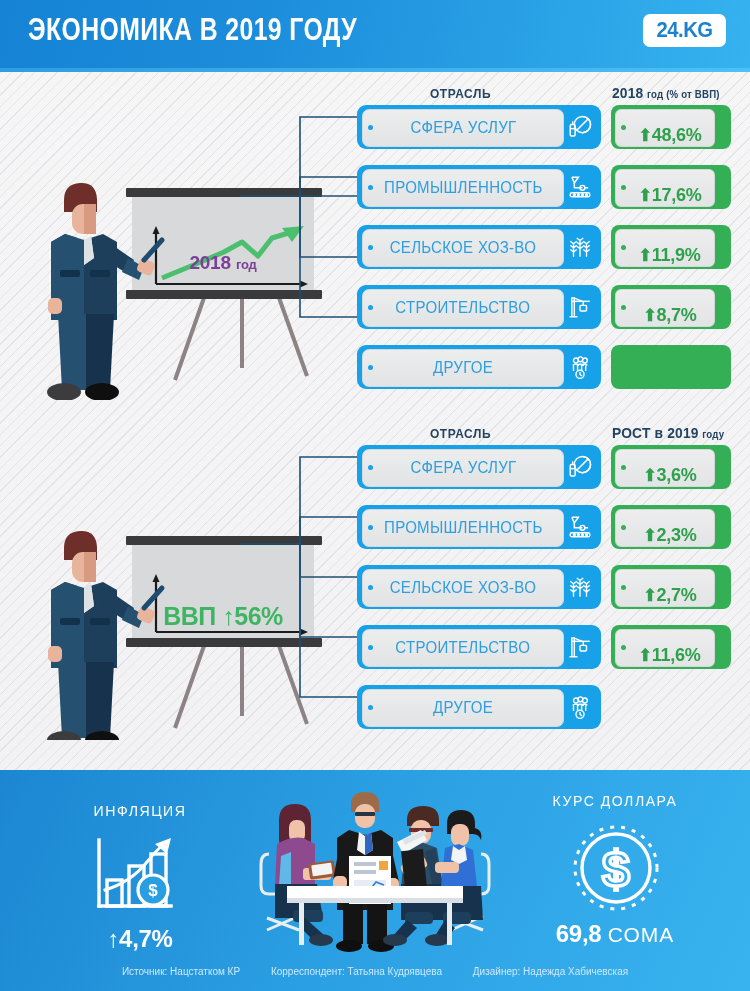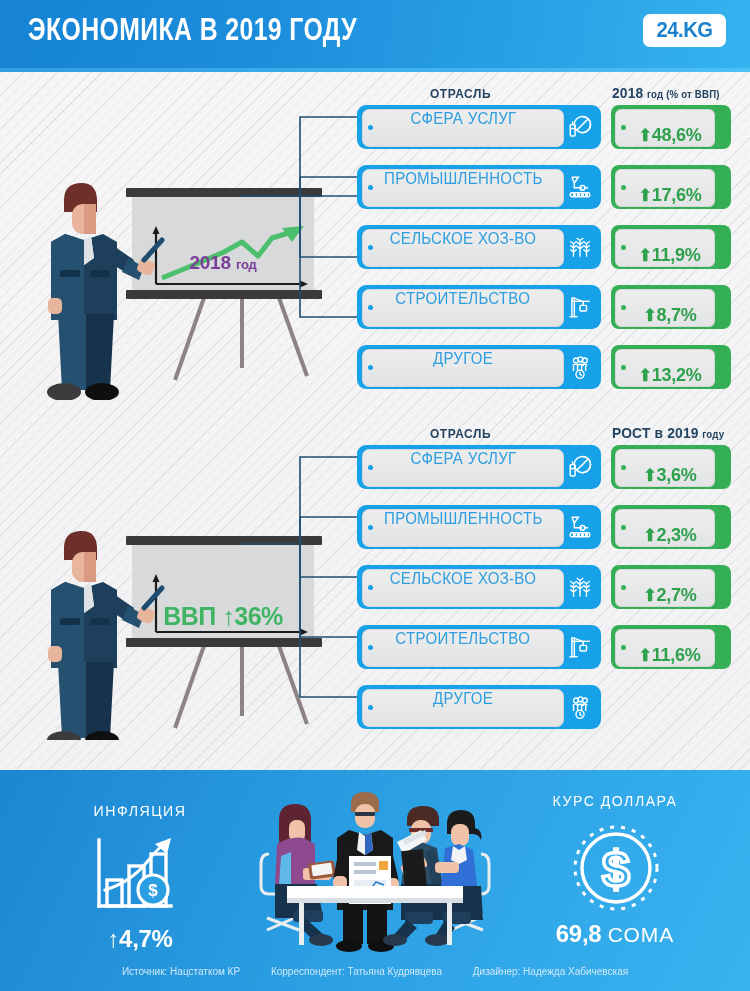--- a/index.html
+++ b/index.html
@@ -63,21 +63,21 @@
   
   .row{position:absolute;left:357px;height:44px;}
   .branch-box{
     position:absolute;left:0;top:0;width:244px;height:44px;
     background:#17a1e8;border-radius:9px;
   }
   .branch-inner{
     position:absolute;left:5px;top:4px;width:200px;height:36px;
     background:linear-gradient(#eceded,#e2e3e4);
     border-radius:7px;border:1px solid #d6d7d9;
-    display:flex;align-items:flex-start;justify-content:center;
+    display:flex;align-items:center;justify-content:center;
   }
   .branch-label{
     font-size:16px;color:#2f9ee0;letter-spacing:.3px;white-space:nowrap;
     transform:scaleX(.94);transform-origin:center;
   }
   .branch-dot{
     position:absolute;left:11px;top:20px;width:5px;height:5px;border-radius:50%;
     background:#17a1e8;
   }
   .branch-icon{
@@ -347,23 +347,20 @@
                   <circle cx="22" cy="8" r="3"></circle>
                   <path d="M7 14 q4 -3 8 0 M12 14 q4.5 -3 9 0 M17 14 q4 -3 8 0"></path>
                   <path d="M8 14 v7 M13 14 v7 M18 14 v7 M23 14 v7"></path>
                   <circle cx="16" cy="25" r="5"></circle>
                   <path d="M16 22 v3 l2.5 2"></path>
                 </g>
               </svg>
             </div>
           </div>
           <div class="value-box">
-            <div class="value-inner">
-              <span class="value-text"><span class="arr">⬆</span>13,2%</span>
-            </div>
             <div class="value-dot"></div>
           </div>
         </div>
       </div>
   </div>
 
   <div class="section" id="sec2">
 
     <svg class="easel" style="left:20px;top:28px;" width="320" height="300">
       <g stroke="#8d8385" stroke-width="4" fill="none">
@@ -396,21 +393,21 @@
         <rect x="28" y="206" width="14" height="16" rx="5" fill="#e8b49c"></rect>
         <path d="M38 222 l28 0 l0 76 l-24 0 z" fill="#25506f"></path>
         <path d="M66 222 l28 0 l-4 76 l-24 0 z" fill="#16324c"></path>
         <ellipse cx="44" cy="300" rx="17" ry="9" fill="#3c3c3e"></ellipse>
         <ellipse cx="82" cy="300" rx="17" ry="9" fill="#0f0f10"></ellipse>
         <line x1="124" y1="168" x2="142" y2="148" stroke="#1d4c70" stroke-width="5" stroke-linecap="round"></line>
       </g>
     </svg>
 
     <div class="board-text" style="left:132px;top:148px;">
-      <div class="gdp">ВВП ↑36%</div>
+      <div class="gdp">ВВП ↑56%</div>
     </div>
 
     <div class="col-head branch">ОТРАСЛЬ</div>
     <div class="col-head value">
       <span class="big">РОСТ в 2019</span>
       <span class="small">году</span>
     </div>
 
     <svg class="conn" style="left:238px;top:0;" width="125" height="330">
       <path d="M2 132 L62 132 L62 45 L124 45"></path>

